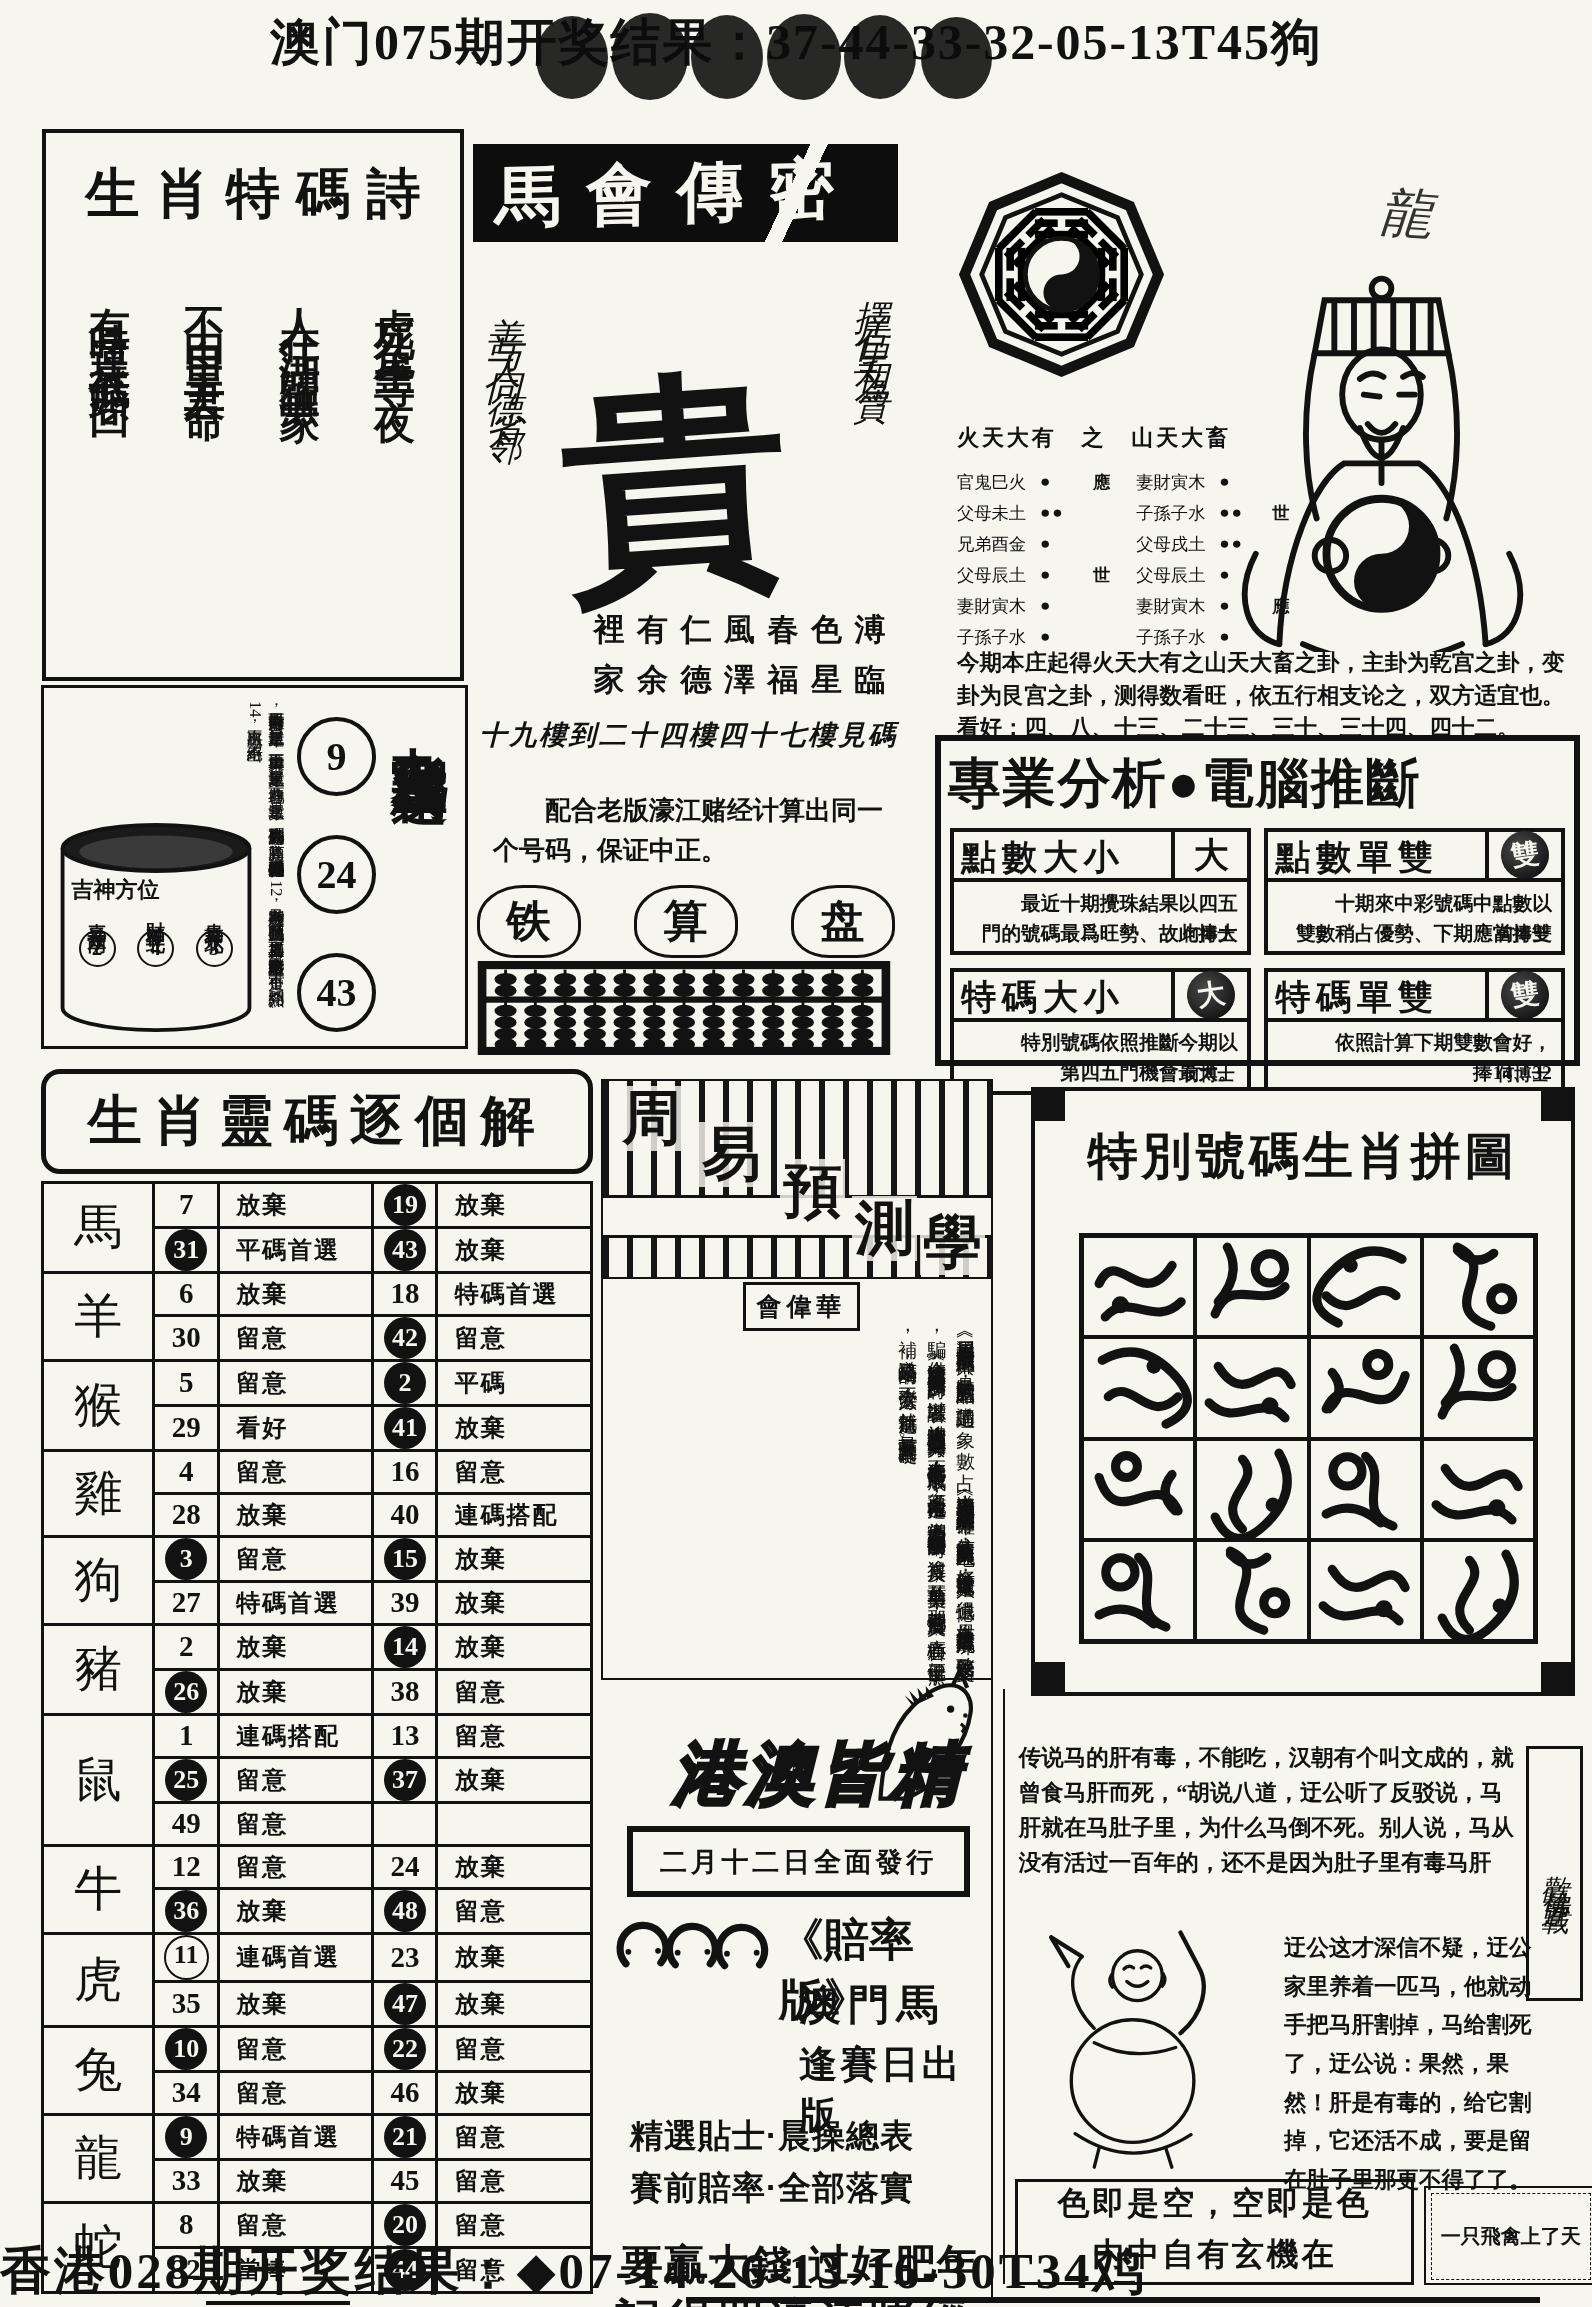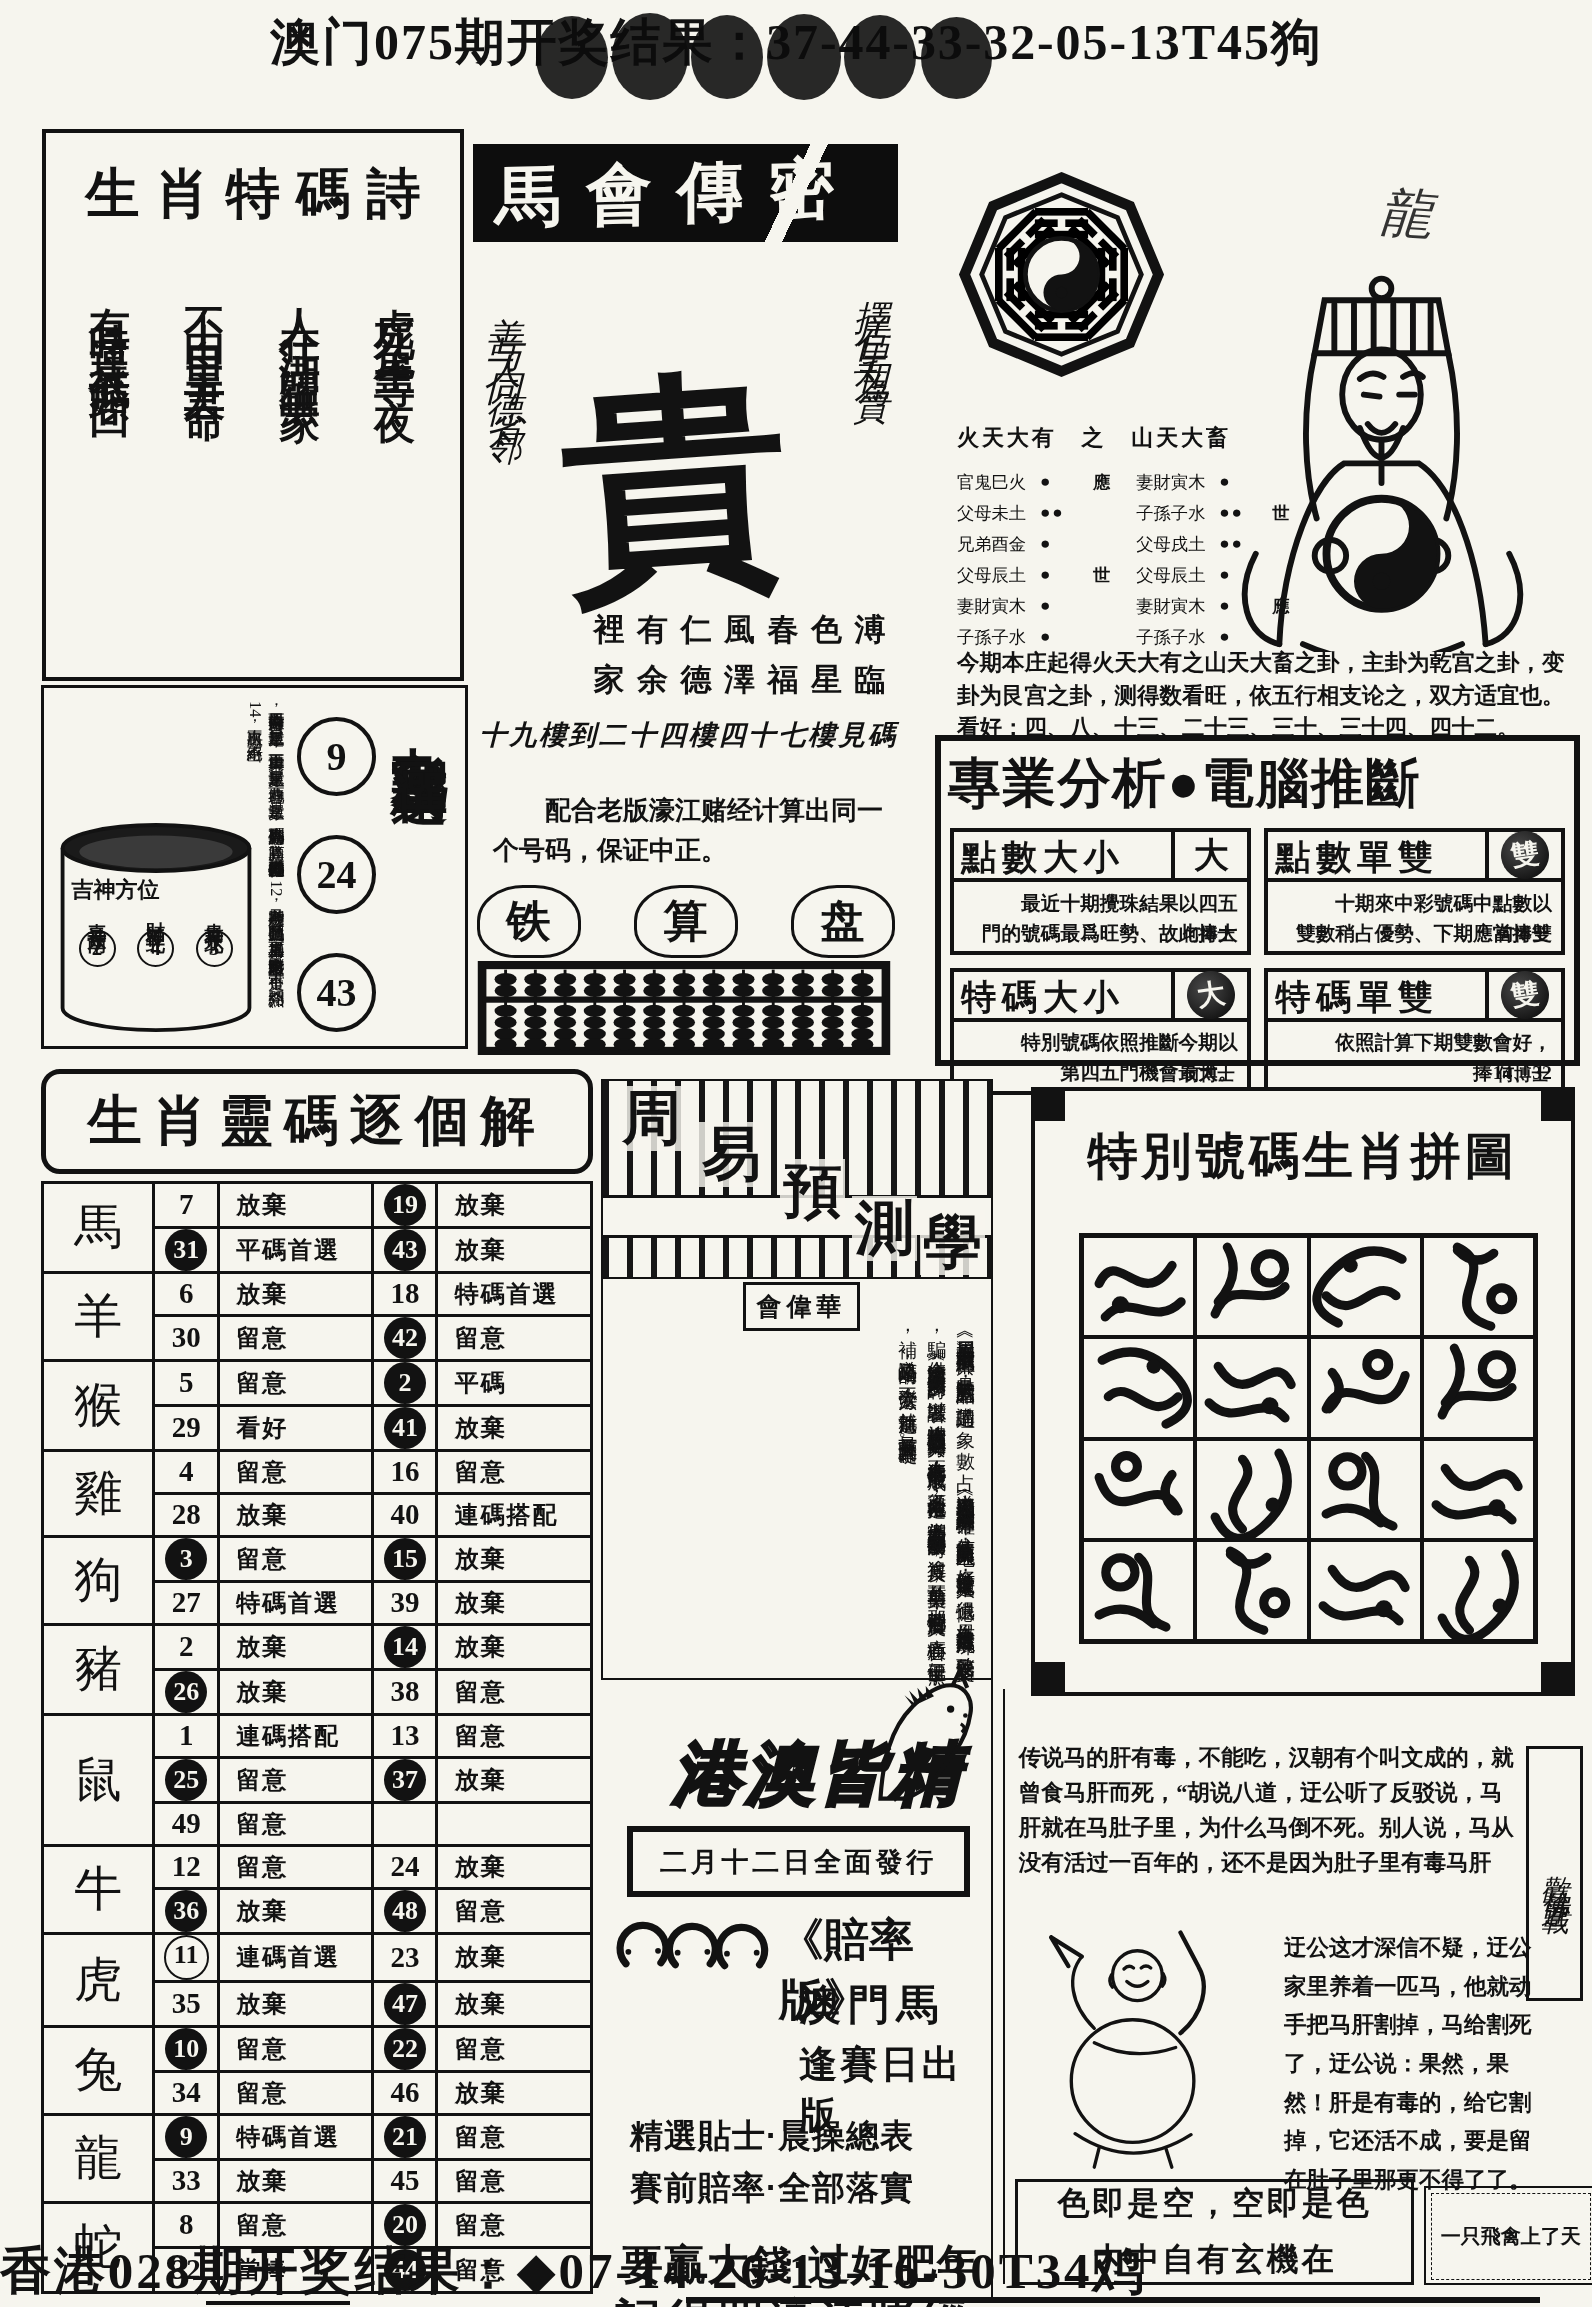--- a/index.html
+++ b/index.html
@@ -115,21 +115,21 @@
   #ad .s1{position:absolute;left:20px;top:580px;font-size:42px;font-weight:900;letter-spacing:1px;
           font-family:"Liberation Sans","DejaVu Sans",sans-serif;}
   #ad .s2{position:absolute;left:14.4px;top:633px;font-size:46px;font-weight:bold;letter-spacing:4.8px;}
   
   #st .p1{position:absolute;left:3.8px;top:0;width:499px;font-size:22.5px;line-height:1.55;font-weight:bold;}
   #st .p2{position:absolute;left:269px;top:188px;width:254px;font-size:22.5px;line-height:1.72;font-weight:bold;}
   #st .strip{position:absolute;right:0;top:4.8px;width:51px;height:249px;border:3.8px solid #121212;
              display:flex;align-items:center;justify-content:center;}
   #st .strip .s{writing-mode:vertical-rl;font-size:28px;font-style:italic;letter-spacing:7.7px;}
   #st .box1{position:absolute;left:0;top:438px;width:393px;height:100px;border:3.8px solid #121212;
-            display:flex;flex-direction:column;align-items:center;justify-content:space-between;gap:6.7px;}
+            display:flex;flex-direction:column;align-items:center;justify-content:flex-start;gap:6.7px;}
   #st .box1 .a{font-size:32px;font-weight:bold;letter-spacing:2.9px;}
   #st .box2{position:absolute;left:409px;top:445px;width:158px;height:85px;border:2.4px solid #121212;padding:4.8px;}
   #st .box2 .in{width:100%;height:100%;border:1.9px dashed #121212;display:flex;align-items:center;justify-content:center;
                 font-size:20px;font-weight:bold;}
   
   #ftr{left:0;right:0;top:2237px;font-size:51px;font-weight:bold;letter-spacing:2.9px;z-index:4;}
   .rule{position:absolute;background:#121212;}
 </style>
 </head>
 <body>

